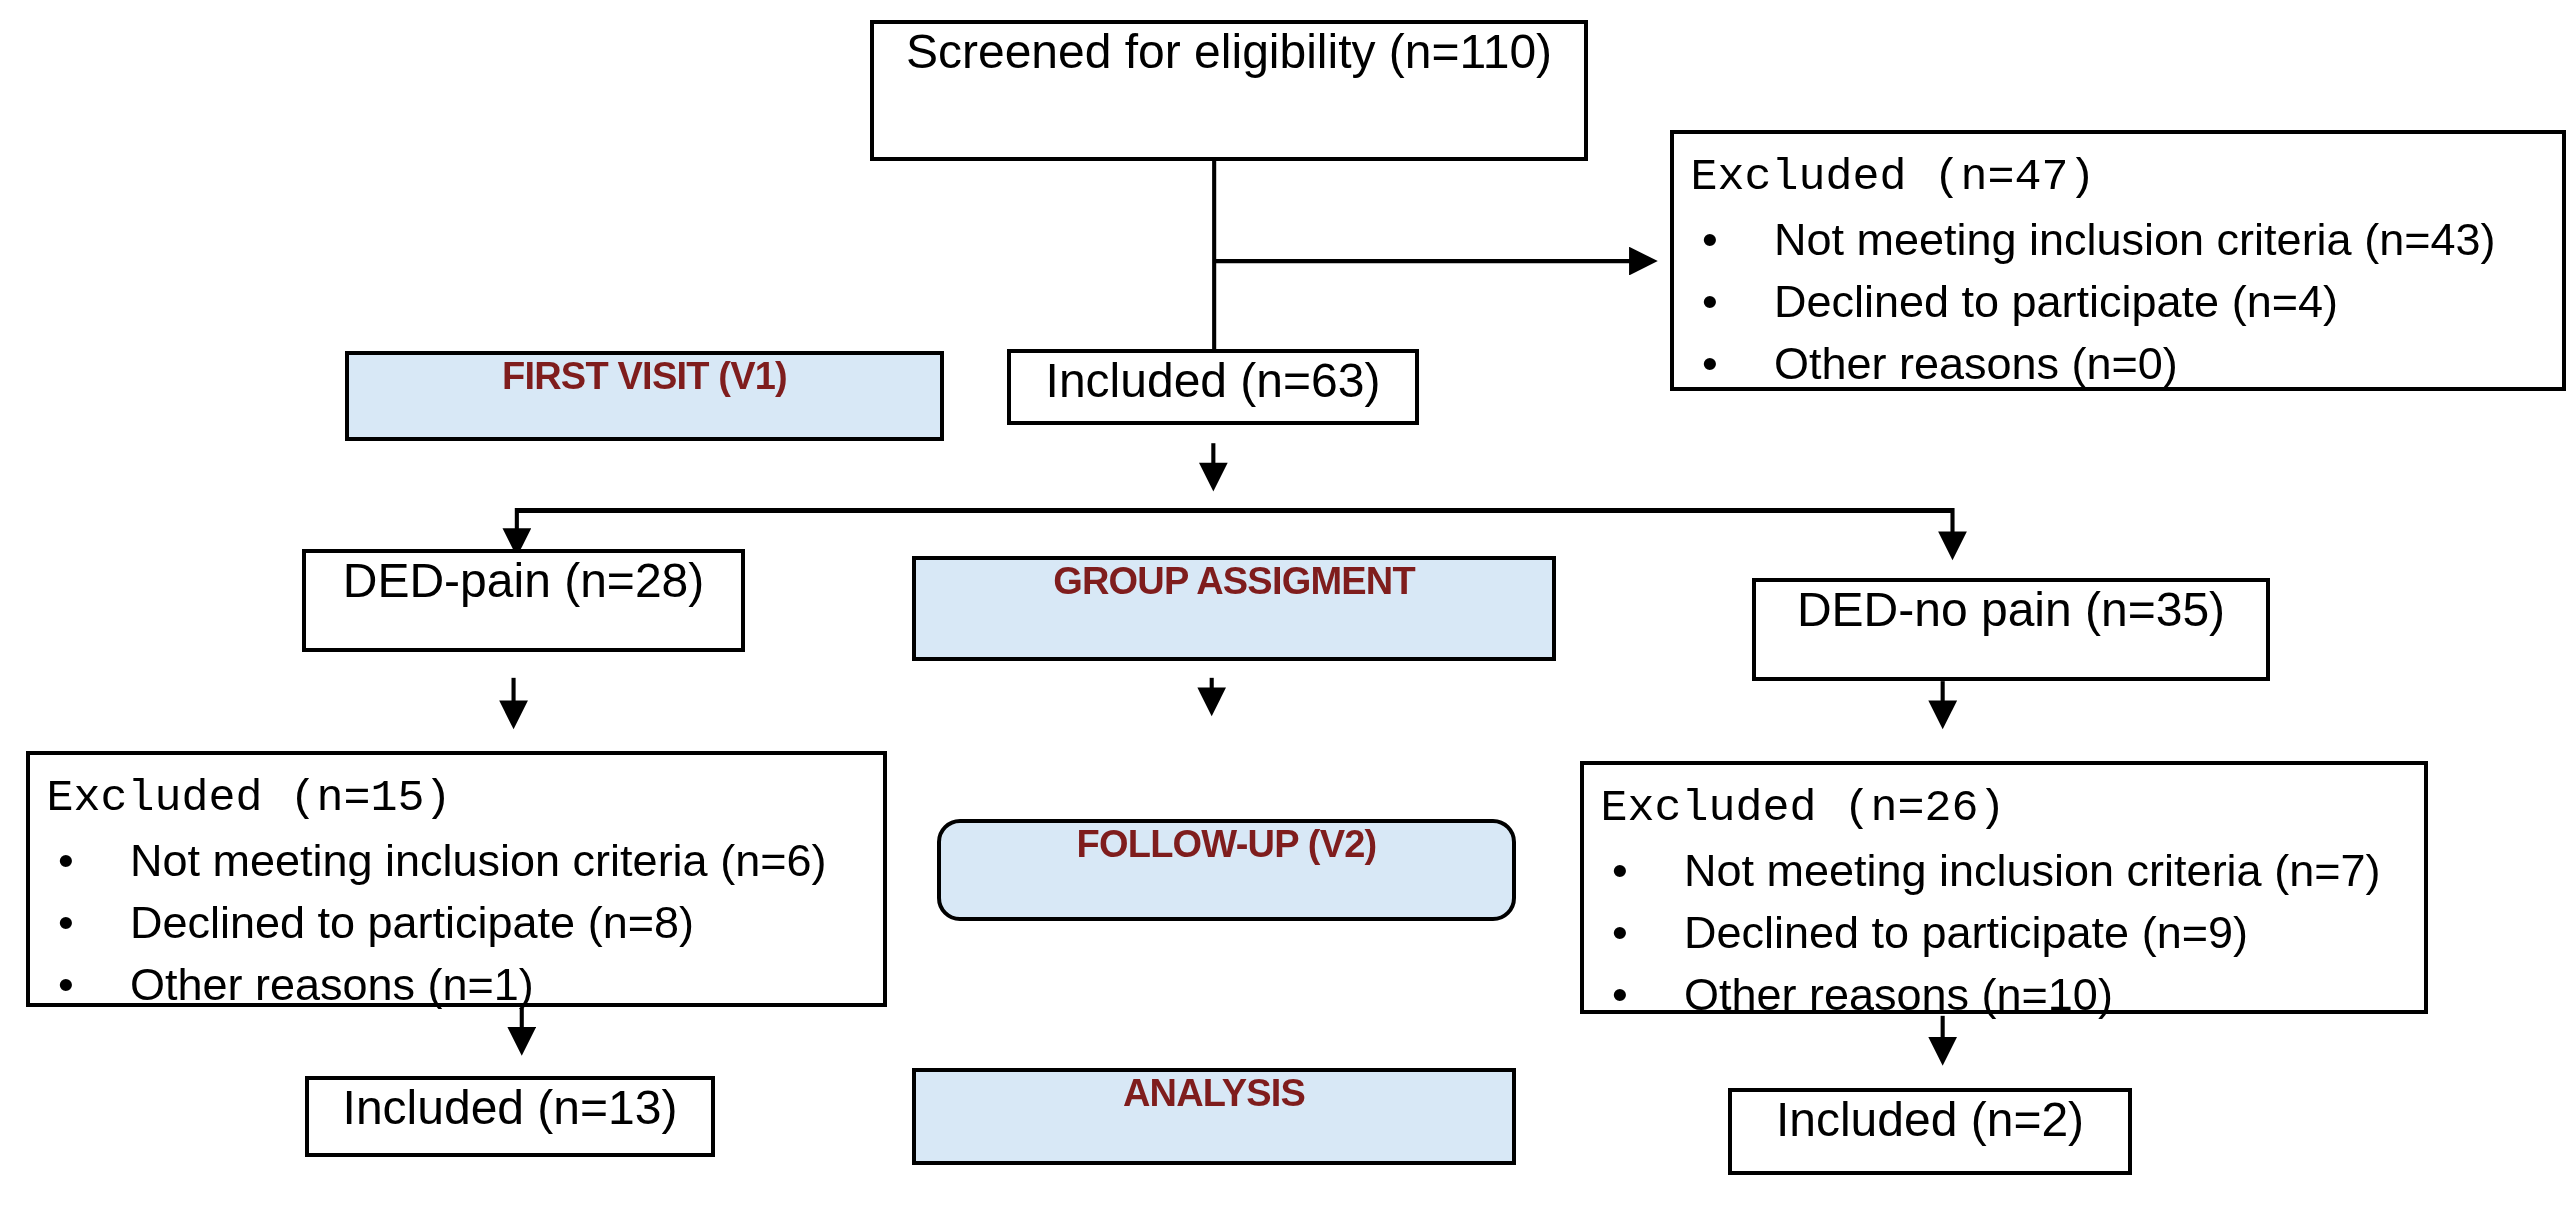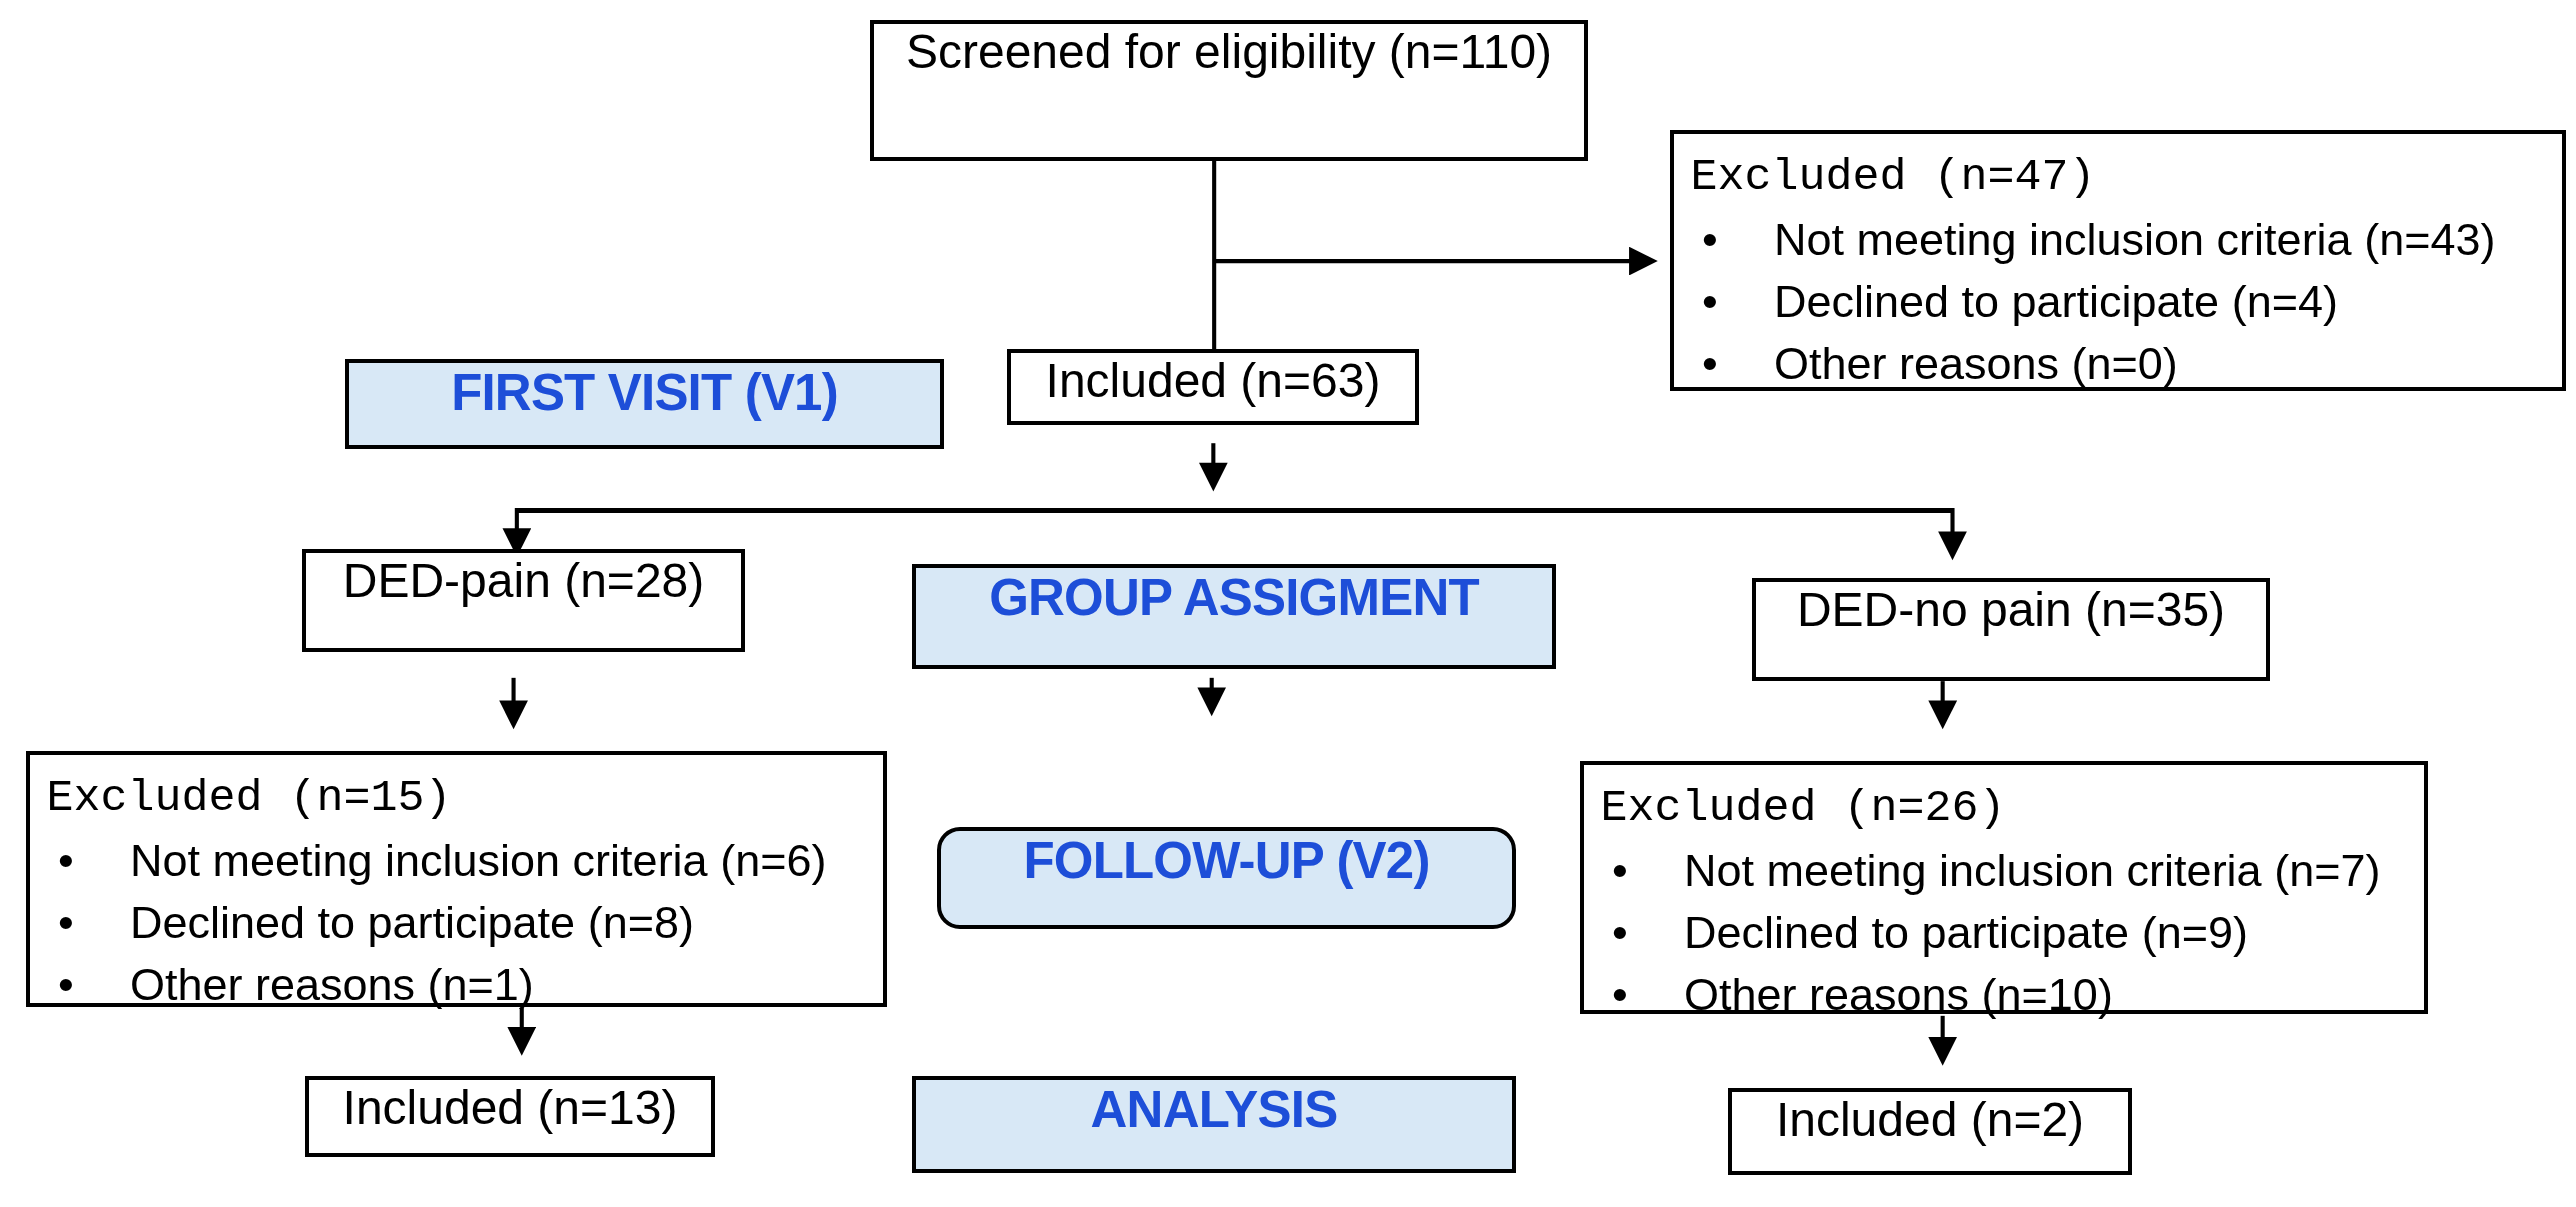--- a/index.html
+++ b/index.html
@@ -20,26 +20,25 @@
     box-sizing:border-box;
     background:#ffffff;
     border:4.9px solid #000000;
     display:flex; align-items:flex-start; justify-content:center;
     font-size:48px;
     white-space:nowrap;
     z-index:1;
   }
   .stage {
     background:#d8e8f6;
-    color:#1d4ed8;
+    color:#7f1d1d;
     font-weight:bold;
-    font-size:51px;
+    font-size:38px;
     border-width:4.1px;
     letter-spacing:-0.8px;
-    margin-top:8px;
   }
   .excl {
     border-width:4.1px;
     display:block;
     padding:13px 14.8px 0 16.4px;
     font-size:45px;
     line-height:62px;
     text-align:left;
   }
   .excl .excl-title { display:block;font-family:Liberation Mono, monospace; }

